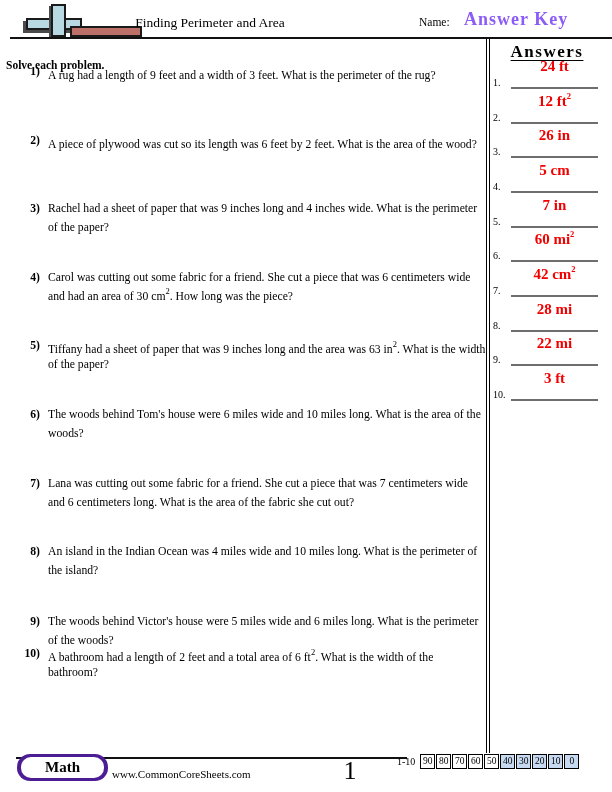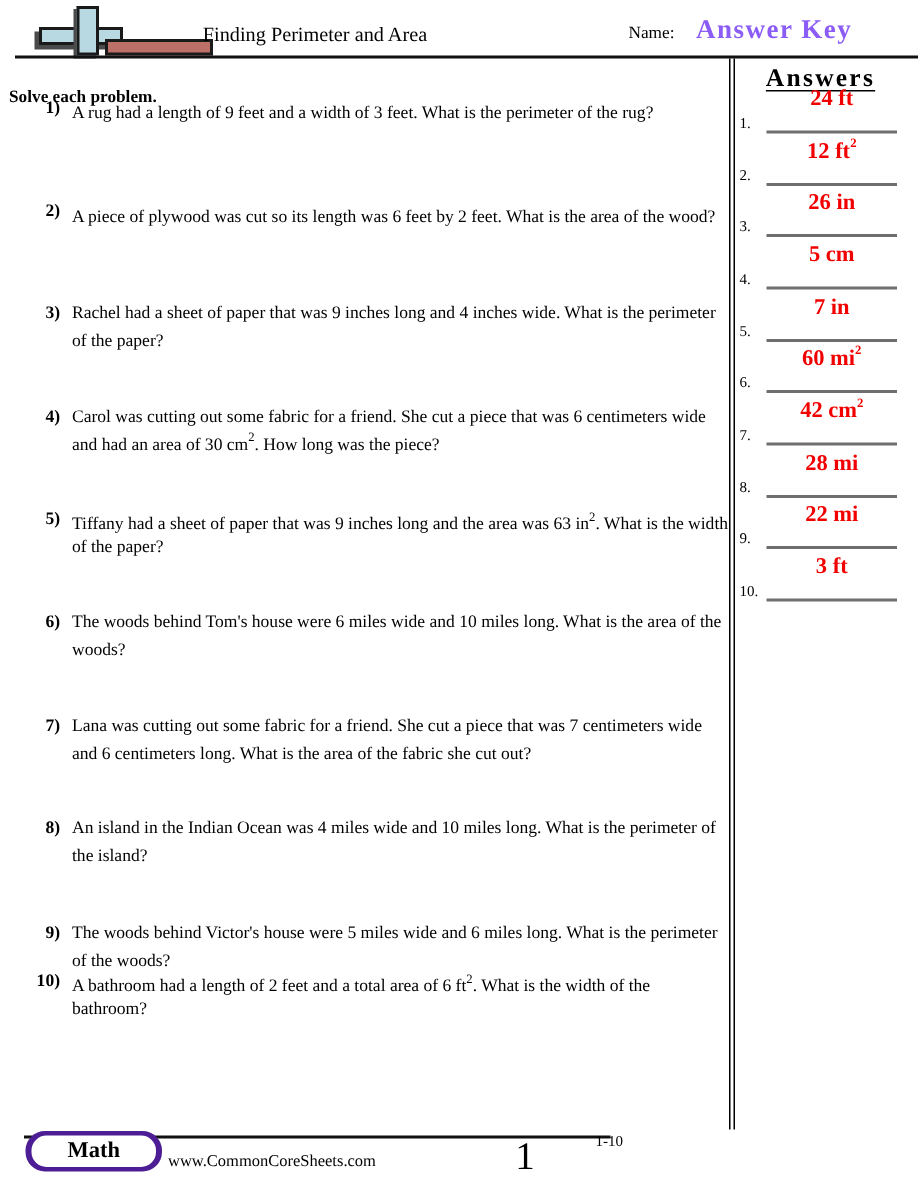--- a/index.html
+++ b/index.html
@@ -167,15 +167,27 @@
   </div>
 
   <div class="footer-rule"></div>
   <div class="subject-badge">
     <div class="subject-badge-inner">Math</div>
   </div>
   <div class="website">www.CommonCoreSheets.com</div>
   <div class="page-number">1</div>
   <div class="score-strip">
     <span class="score-label">1-10</span>
+    <span class="score-cells">
+      <span class="score-cell">90</span>
+      <span class="score-cell">80</span>
+      <span class="score-cell">70</span>
+      <span class="score-cell">60</span>
+      <span class="score-cell">50</span>
+      <span class="score-cell blue">40</span>
+      <span class="score-cell blue">30</span>
+      <span class="score-cell blue">20</span>
+      <span class="score-cell blue">10</span>
+      <span class="score-cell blue">0</span>
+    </span>
   </div>
 
 </div>
 
 </body></html>

